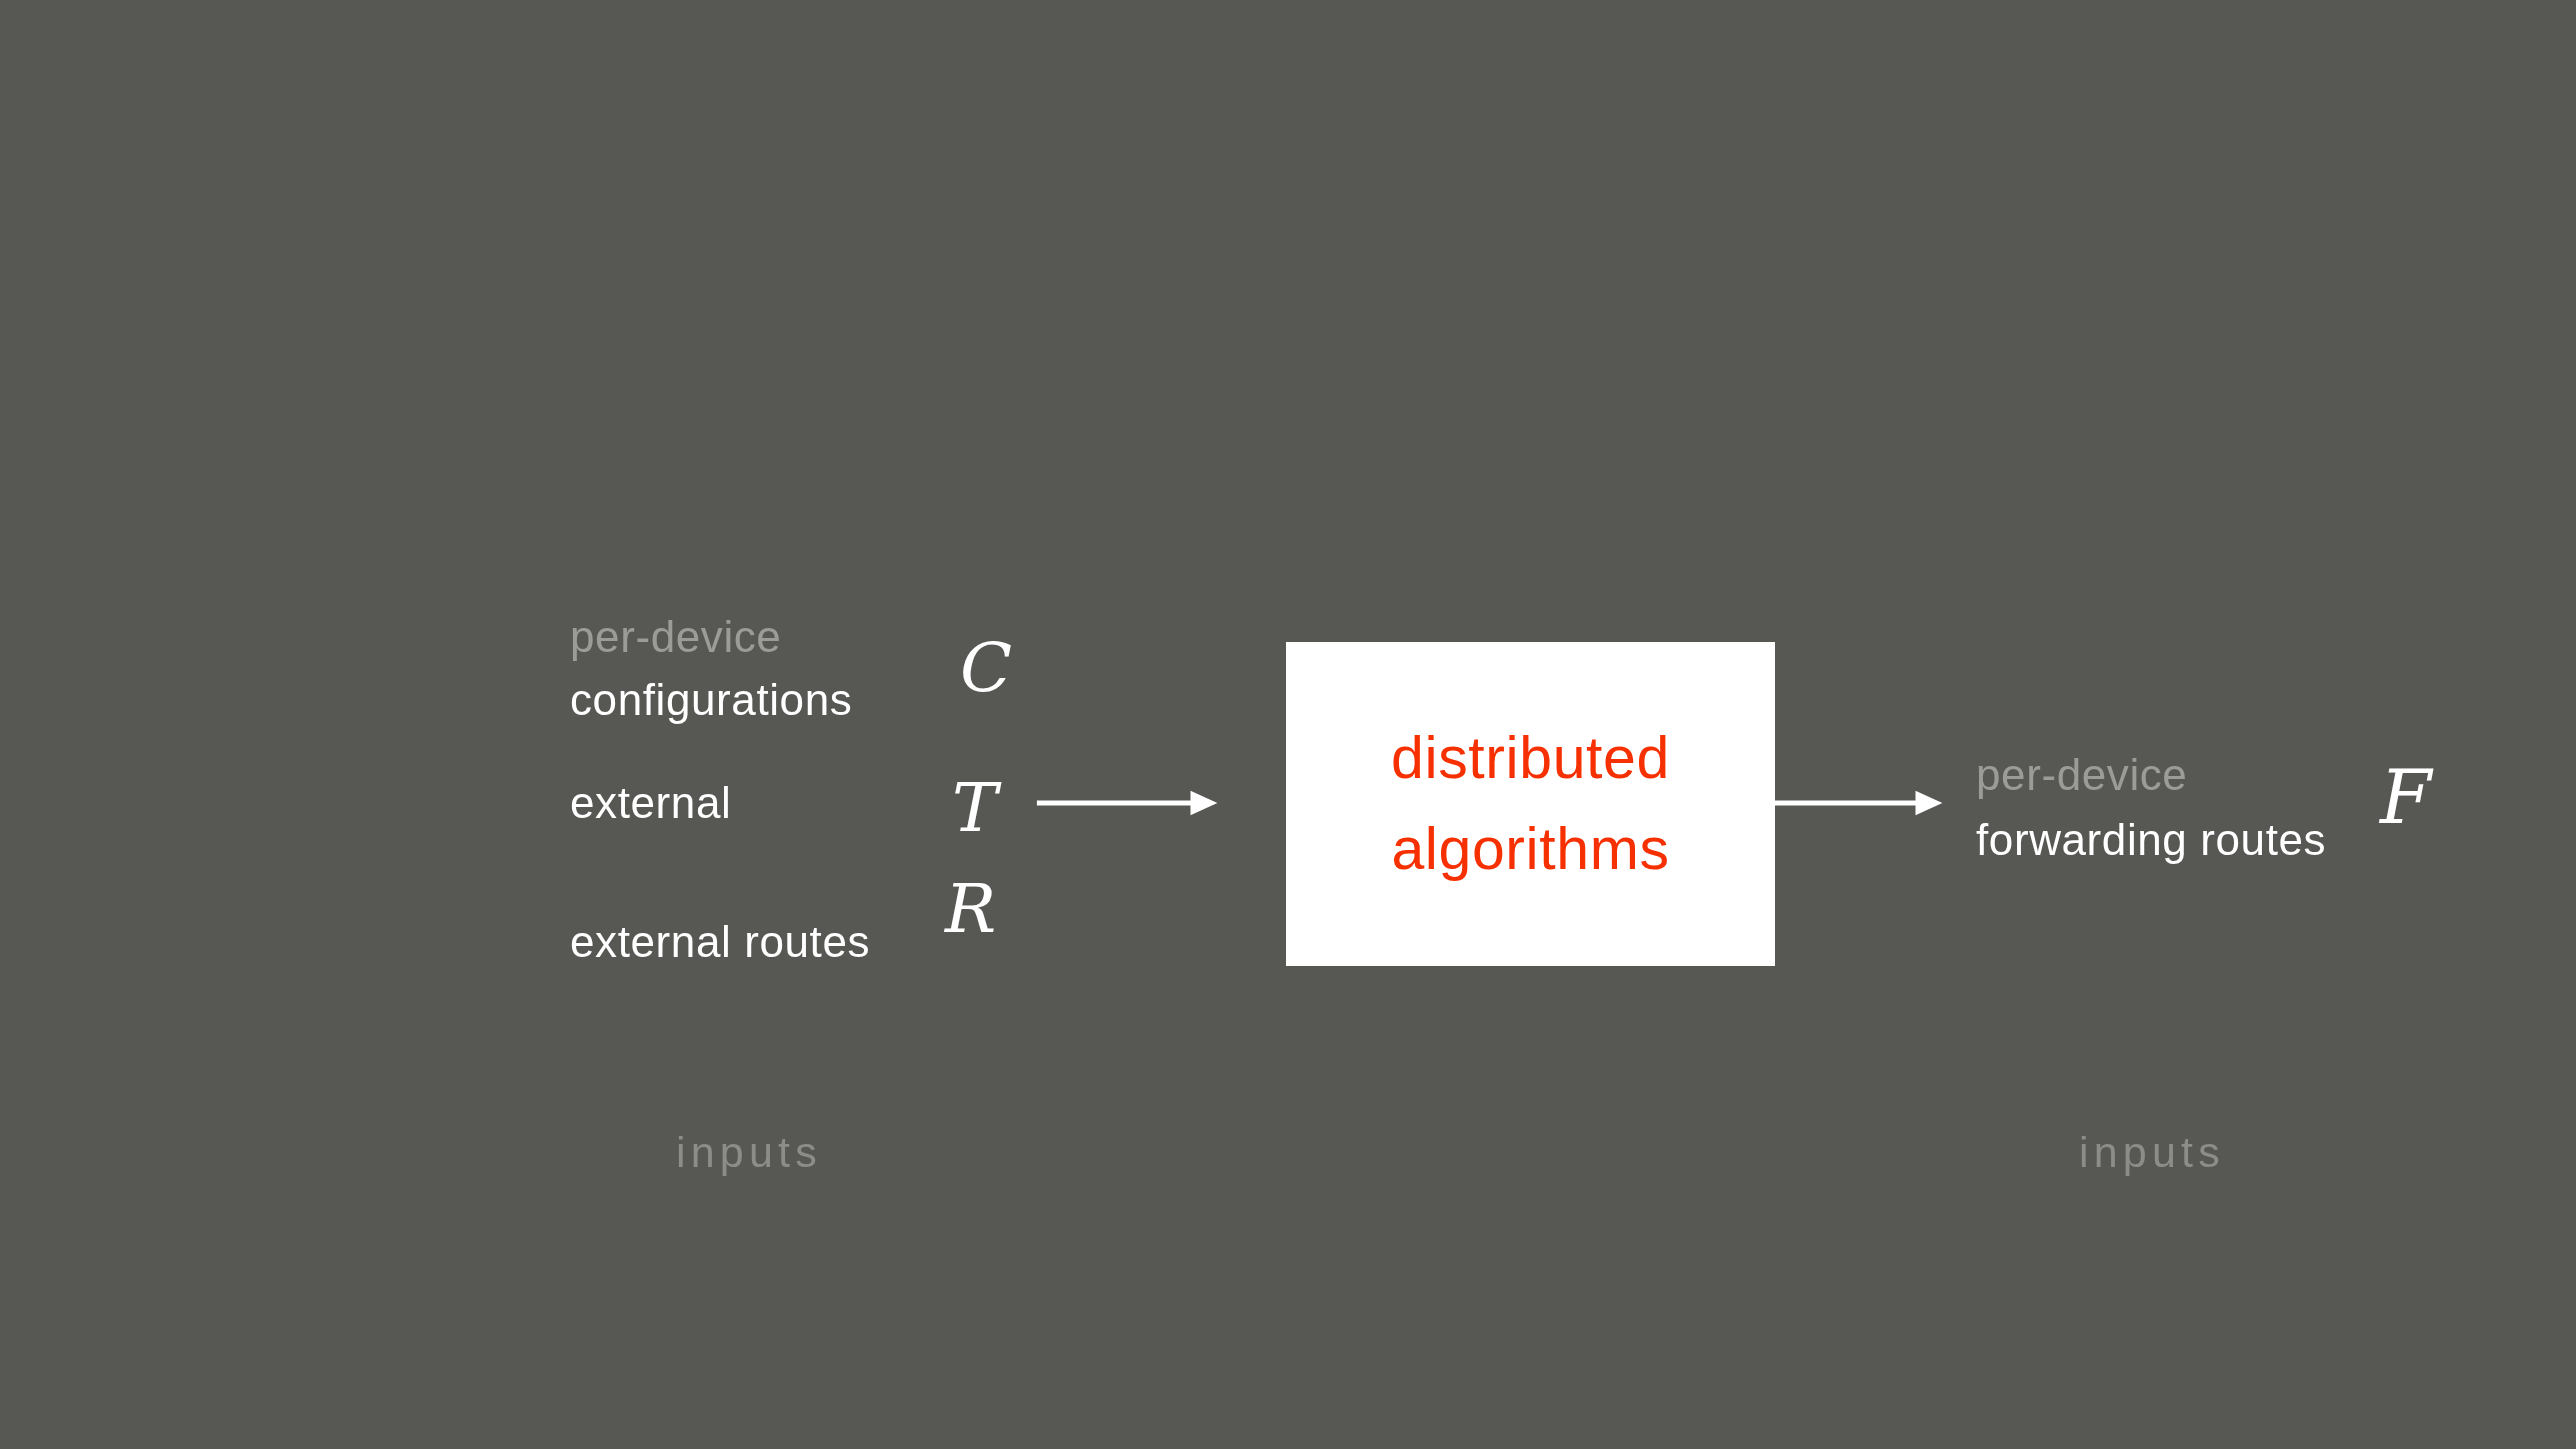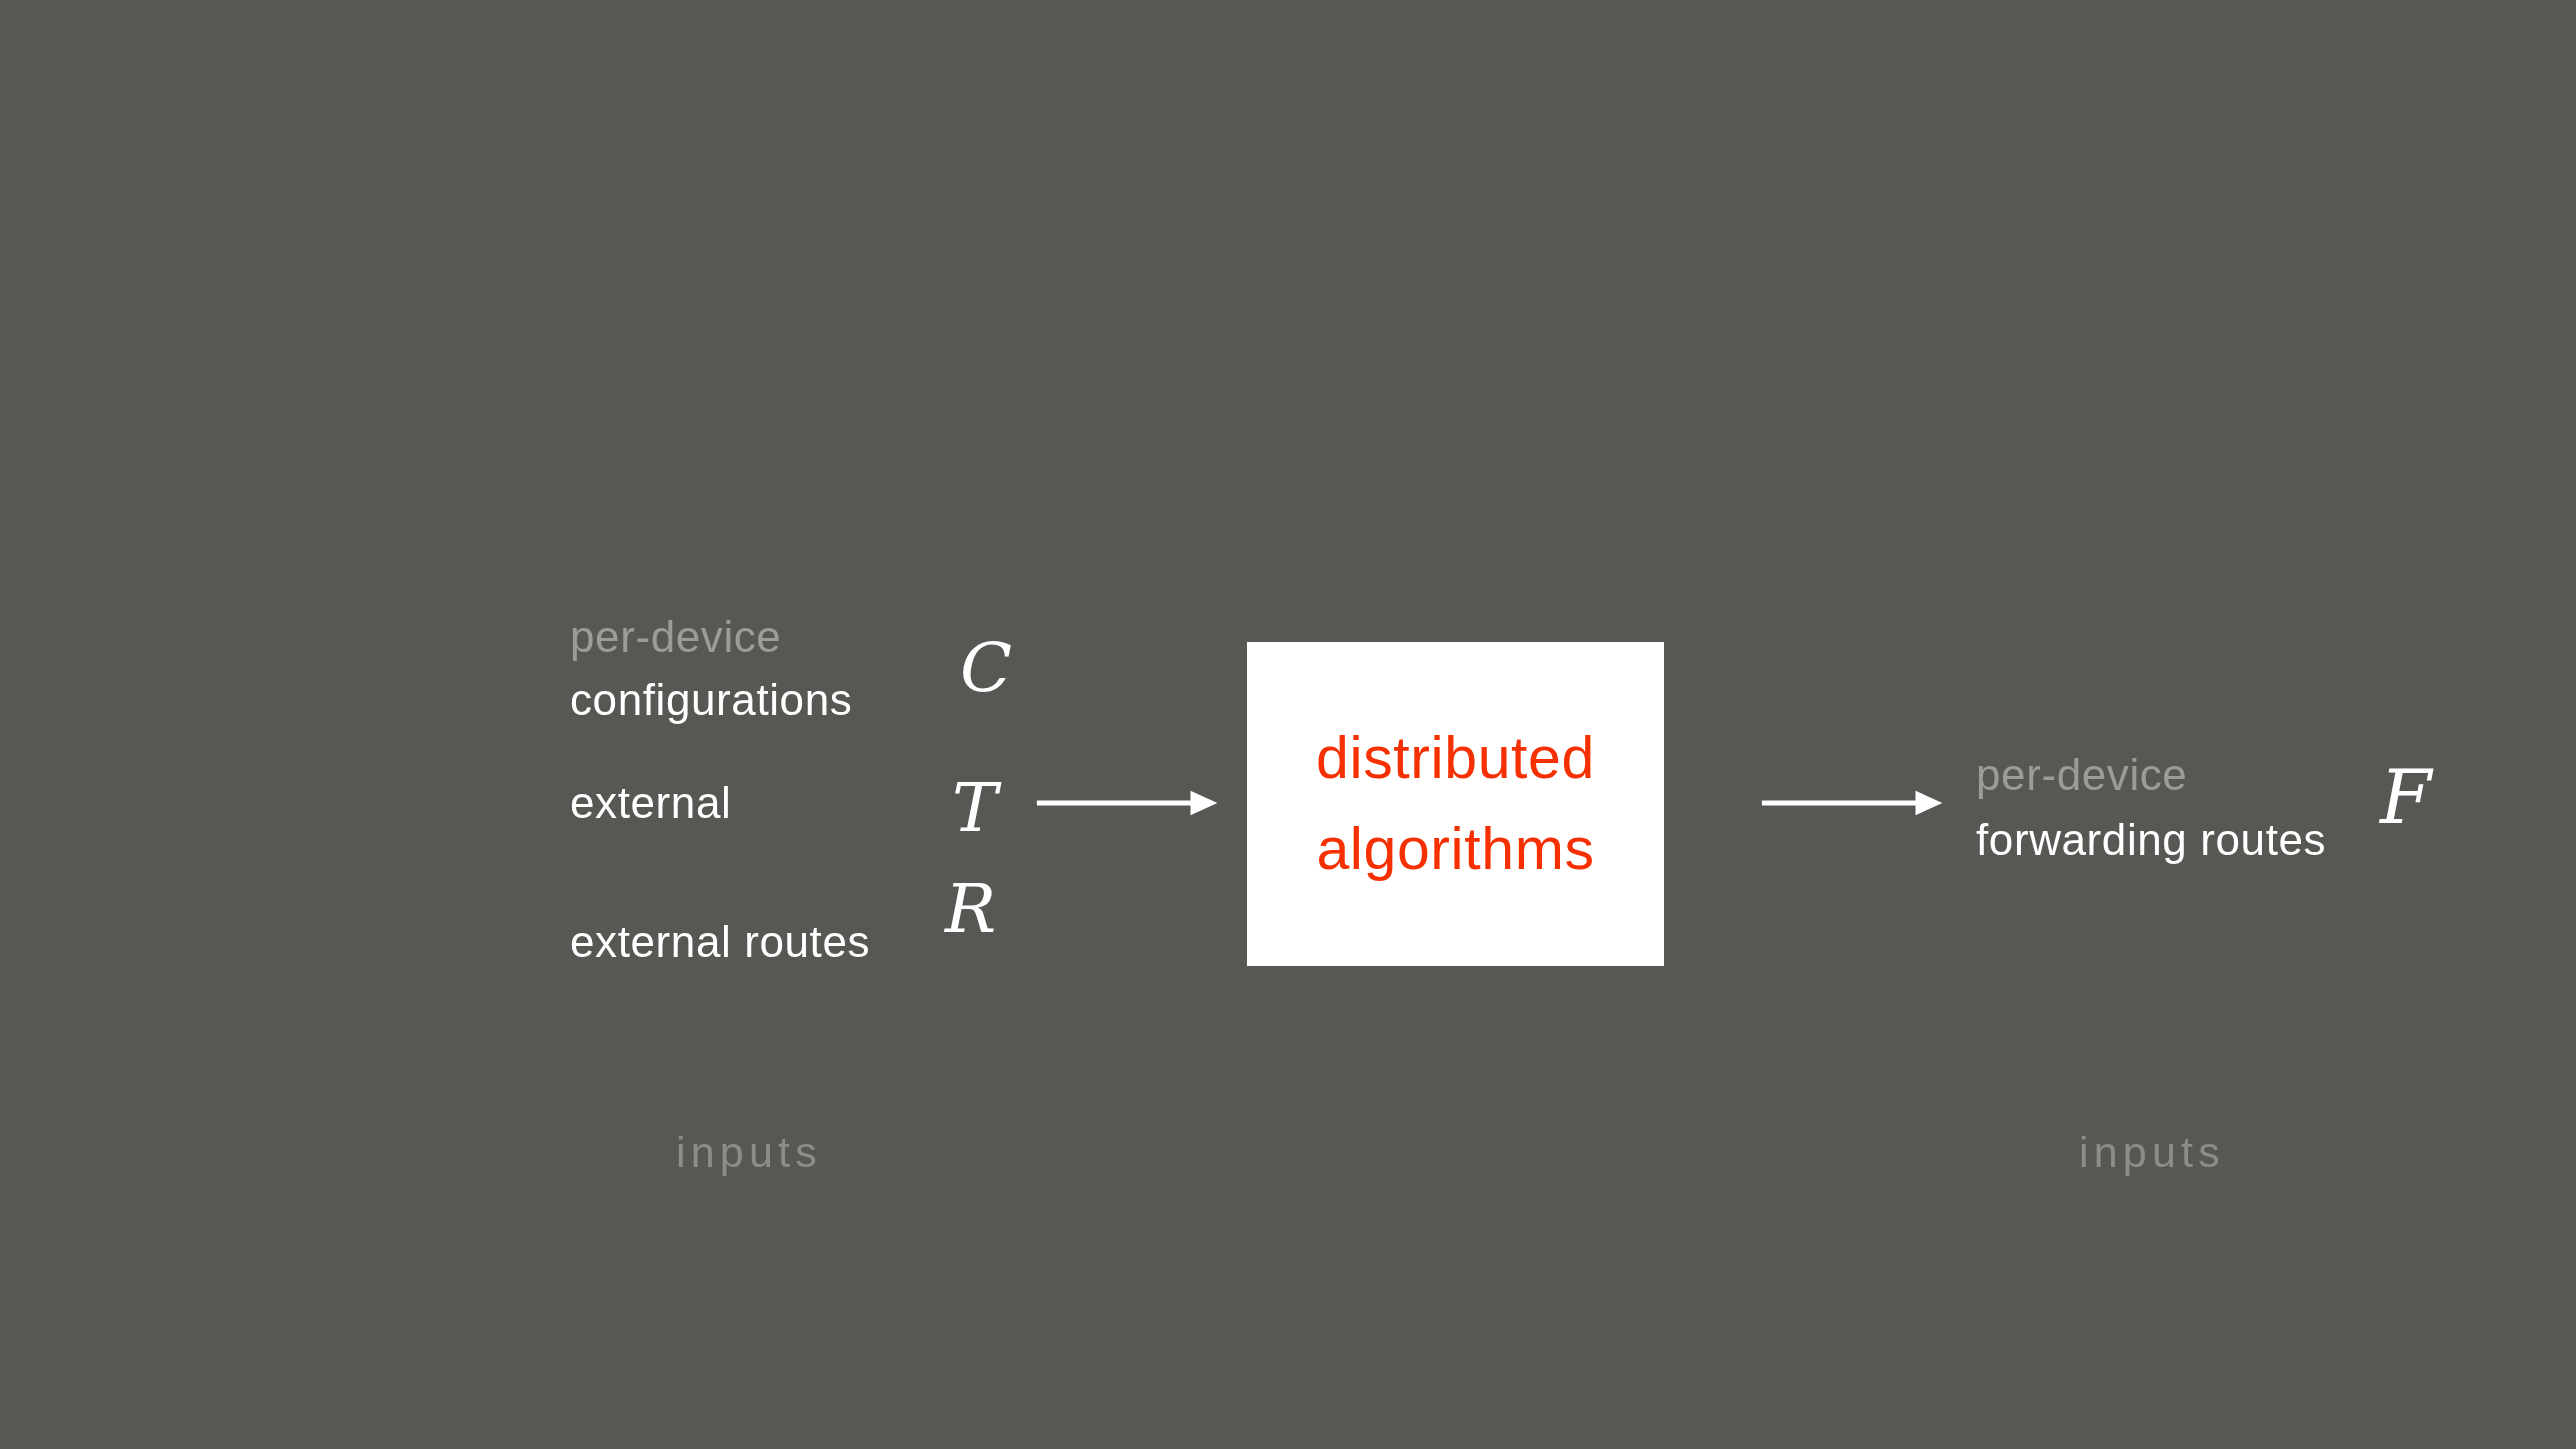--- a/index.html
+++ b/index.html
@@ -32,23 +32,23 @@
     white-space: nowrap;
   }
   .caption {
     font-size: 43px;
     line-height: 1.15;
     letter-spacing: 5.2px;
     color: var(--caption, #8c8c89);
     white-space: nowrap;
   }
   .process-box {
-    left: 1247px;
+    left: 1286px;
     top: 642px;
-    width: 417px;
+    width: 489px;
     height: 324px;
     background: var(--boxbg, #ffffff);
     display: flex;
     flex-direction: column;
     align-items: center;
     justify-content: center;
   }
   .process-box .line {
     font-size: 59px;
     line-height: 1.55;

